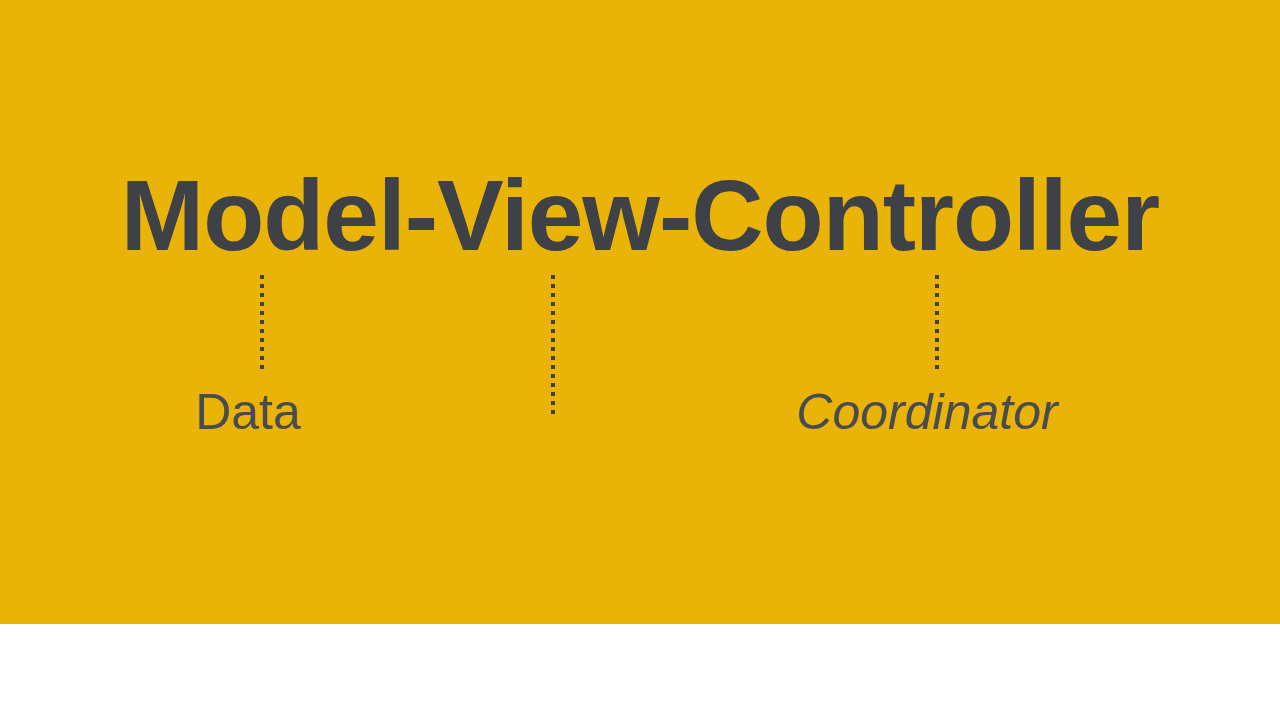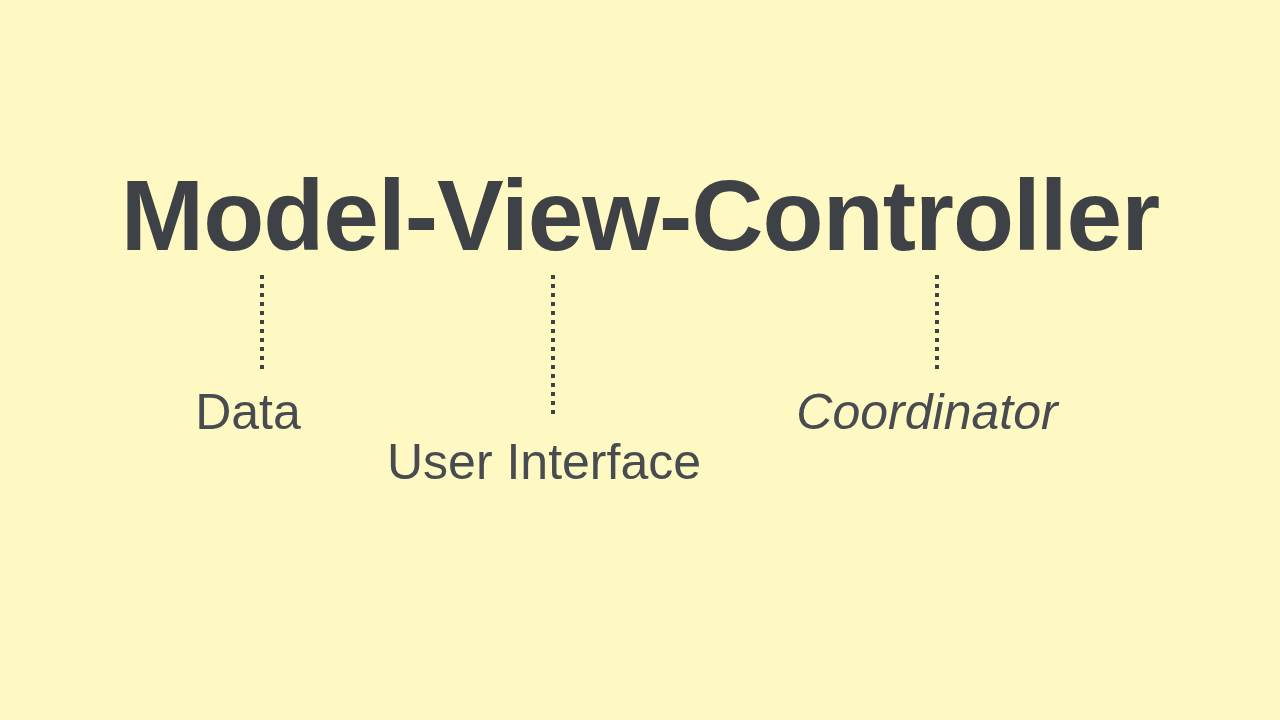--- a/index.html
+++ b/index.html
@@ -2,22 +2,22 @@
 <html><head>
 <meta charset="utf-8">
 <style>
   html, body {
     margin: 0;
     padding: 0;
   }
   .stage {
     position: relative;
     width: 1280px;
-    height: 720px;
-    background: #fef9c3;
+    height: 624px;
+    background: #eab308;
     overflow: hidden;
     font-family: "Liberation Sans", sans-serif;
   }
   .title {
     position: absolute;
     left: 0;
     top: 165px;
     width: 1280px;
     text-align: center;
     font-size: 100px;
@@ -60,16 +60,15 @@
 
 <div class="stage">
 
   <div class="title">Model-View-Controller</div>
 
   <div class="connector model"></div>
   <div class="connector view"></div>
   <div class="connector controller"></div>
 
   <div class="node-label model">Data</div>
-  <div class="node-label view">User Interface</div>
   <div class="node-label controller">Coordinator</div>
 
 </div>
 
 </body></html>

